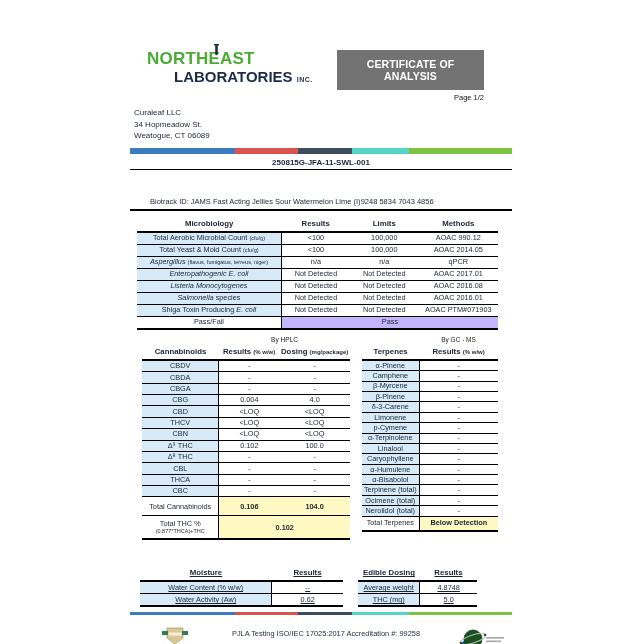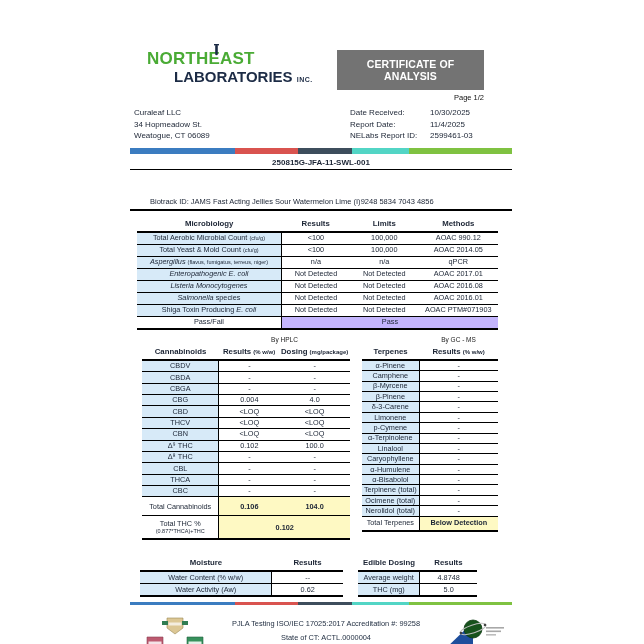--- a/index.html
+++ b/index.html
@@ -60,21 +60,21 @@
   .method-label.hplc{margin-left:37%;width:63%;}
   .method-label.gcms{margin-left:42%;width:58%;}
   .cann-table{width:100%;}
   .cann-table td{height:10.4px;}
   .cann-table .total-row td{height:18px;}
   .cann-table .total-thc-row td{height:22px;}
   .terp-table{width:100%;}
   .terp-table td{height:9.4px;}
   .terp-table .total-row td{height:13px;}
 
-  .bottom-section{display:flex;margin-top:16px;}
+  .bottom-section{display:flex;margin-top:26px;text-decoration:underline;}
   .moist-col{width:203px;margin-left:10px;}
   .edible-col{width:119px;margin-left:15px;}
   .moist-table,.edible-table{width:100%;}
 
   
   .footer{display:flex;margin-top:12px;align-items:flex-start;}
   .badges{width:78px;margin-left:6px;text-align:center;}
   .footer-text{flex:1;text-align:center;font-size:7.4px;line-height:1.85;color:#233043;}
   .pjla{width:74px;text-align:center;}
 </style>
@@ -96,34 +96,20 @@
       <div class="cert-box" style="background: #737373;">CERTIFICATE OF ANALYSIS</div>
       <div class="page-label">Page 1/2</div>
     </div>
   </div>
 
   <div class="info-row">
     <div class="address">
       <div>Curaleaf LLC</div>
       <div>34 Hopmeadow St.</div>
       <div>Weatogue, CT 06089</div>
-    </div>
-    <div class="meta">
-      <div class="meta-row">
-        <div class="meta-label">Date Received:</div>
-        <div class="meta-value">10/30/2025</div>
-      </div>
-      <div class="meta-row">
-        <div class="meta-label">Report Date:</div>
-        <div class="meta-value">11/4/2025</div>
-      </div>
-      <div class="meta-row">
-        <div class="meta-label">NELabs Report ID:</div>
-        <div class="meta-value">2599461-03</div>
-      </div>
     </div>
   </div>
 
   <div class="color-bar">
     <div class="seg1" style="background: rgb(59, 124, 192);"></div>
     <div class="seg2" style="background: rgb(217, 83, 79);"></div>
     <div class="seg3" style="background: rgb(61, 77, 92);"></div>
     <div class="seg4" style="background: rgb(82, 213, 197);"></div>
     <div class="seg5" style="background: rgb(127, 194, 65);"></div>
   </div>

